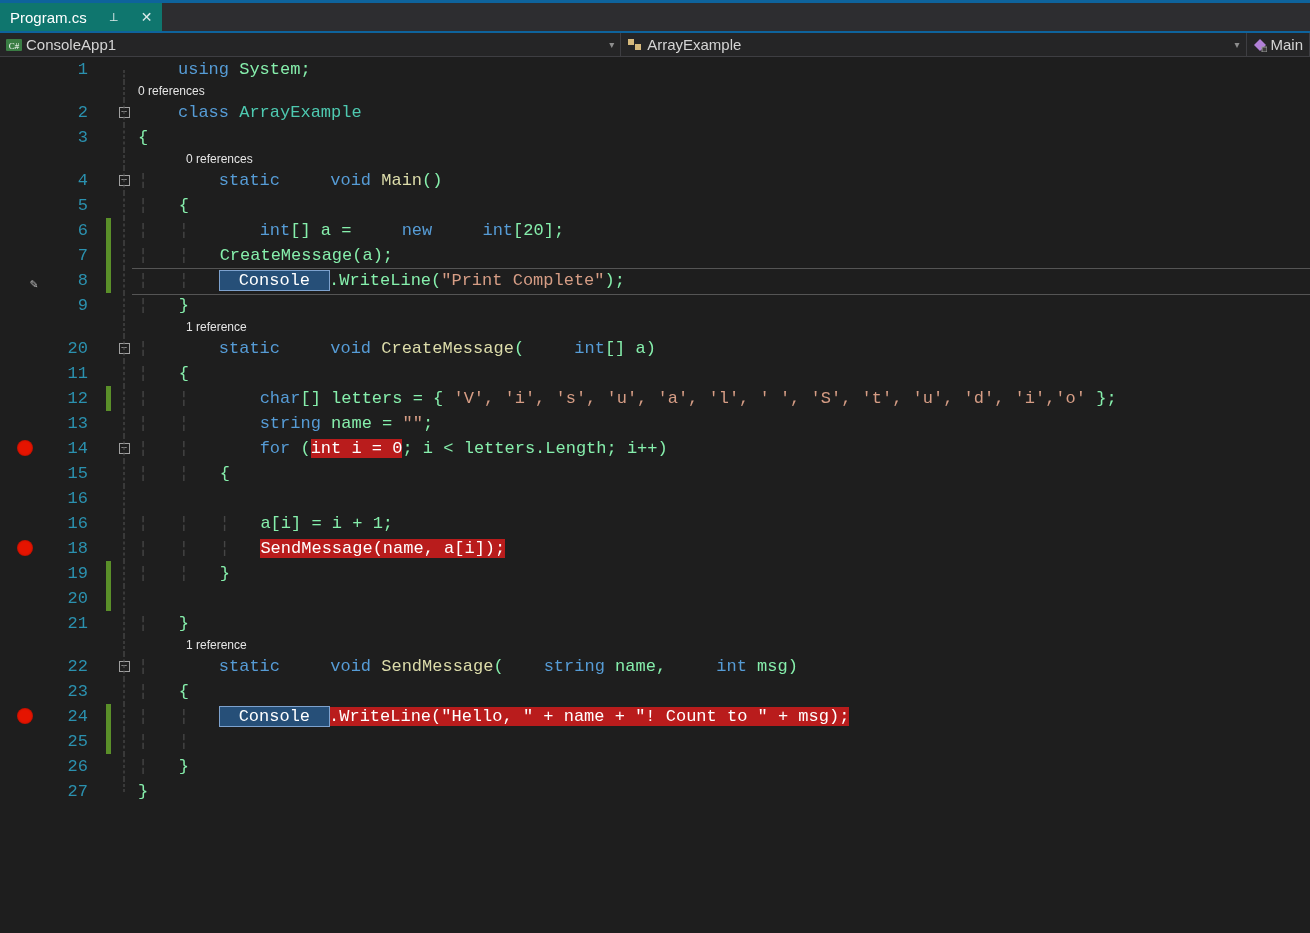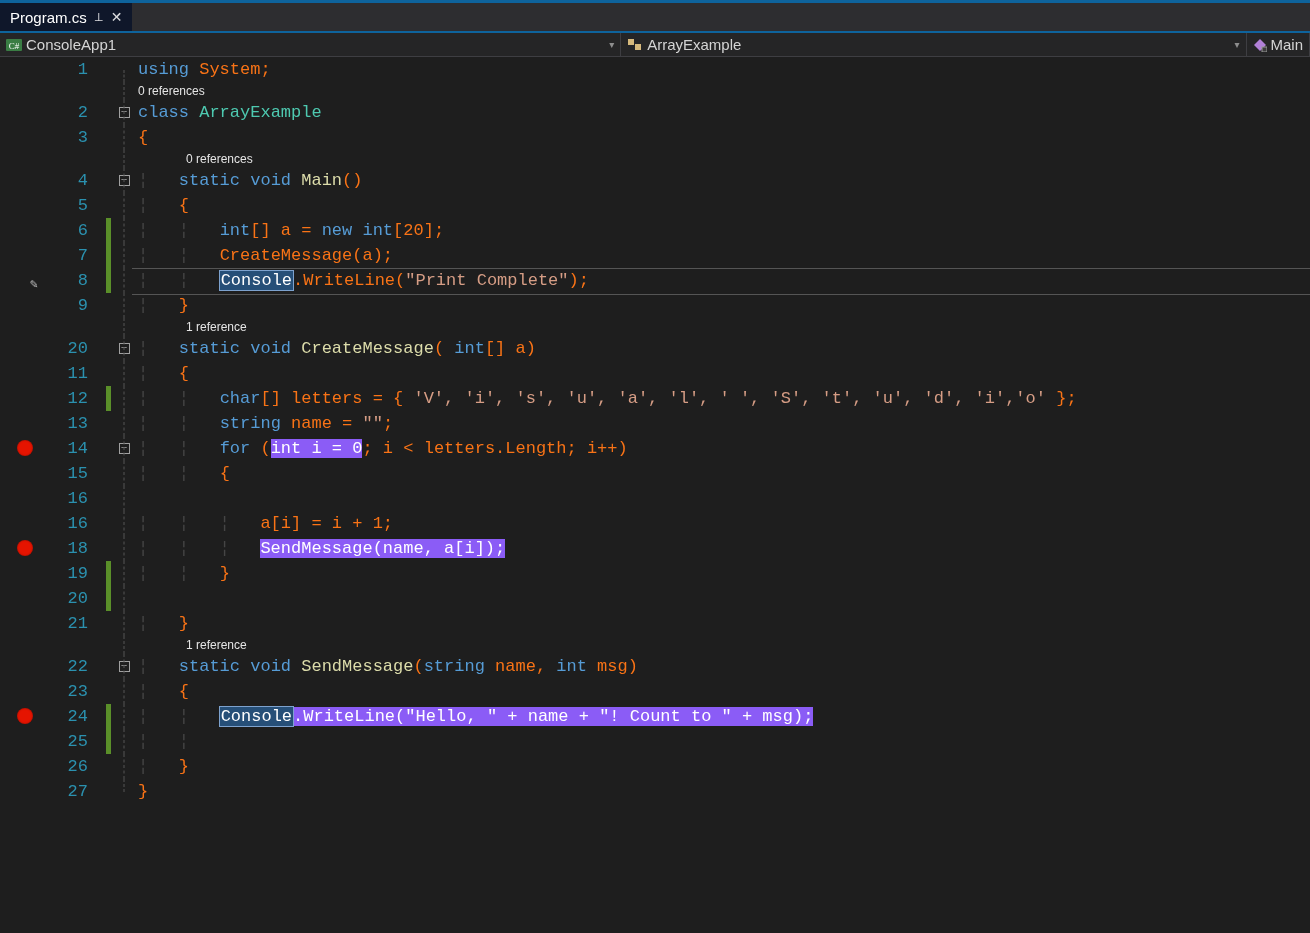--- a/index.html
+++ b/index.html
@@ -15,23 +15,23 @@
   .tab-strip {
     display: flex;
     align-items: stretch;
     height: 30px;
     background: #2d2d30;
     border-bottom: 2px solid #0e639c;
   }
   .tab {
     display: flex;
     align-items: center;
-    gap: 8px;
+    gap: 23px;
     padding: 0 10px;
-    background: #0f172a;
+    background: #0f766e;
     color: #fff;
     font-family: "Segoe UI", sans-serif;
     font-size: 15px;
     cursor: pointer;
   }
   .tab .pin, .tab .close { font-size: 12px; opacity: .85; }
   .tab .close { font-size: 14px; }
   
   .nav-bar {
     display: flex;
@@ -104,34 +104,34 @@
     height: 18px;
     line-height: 18px;
     font-family: "Segoe UI", sans-serif;
     font-size: 12px;
     color: #e5e5e5;
     padding-left: 4px;
   }
   
   .ig { color:#454545; }
   
-  .kw   { color:#569cd6; }      
+  .kw   { color:#569cd6;margin-left:40px; }      
   .type { color:#4ec9b0; }      
   .str  { color:#d69d85; }      
   .id   { color:#dcdcaa; }
-  .plain{ color:#f97316; }
+  .plain{ color:#86efac; }
   
   .sel-word {
     background:#264f78;
     outline:1px solid #7da2ce;
     color:#fff;
-    padding:0 1px;
+    padding:0 19px;
   }
   .hl-maroon {
-    background:#8b5cf6;
+    background:#b91c1c;
     color:#fff;
   }
 </style>
 </head>
 <body>
 
 <div class="top-blue-line"></div>
 
 <div class="tab-strip">
   <div class="tab">

